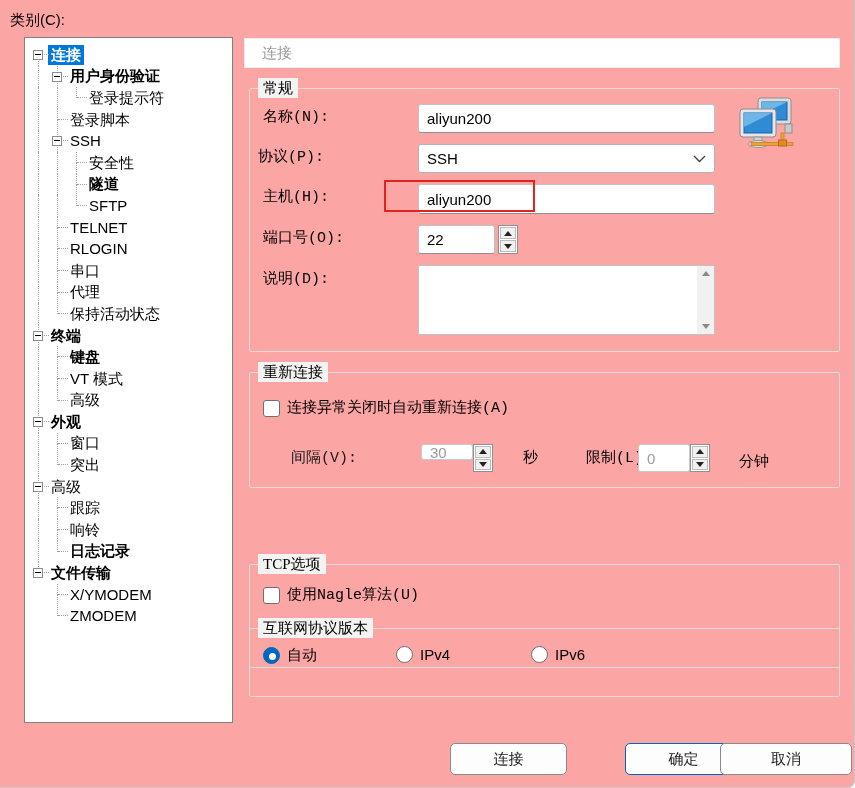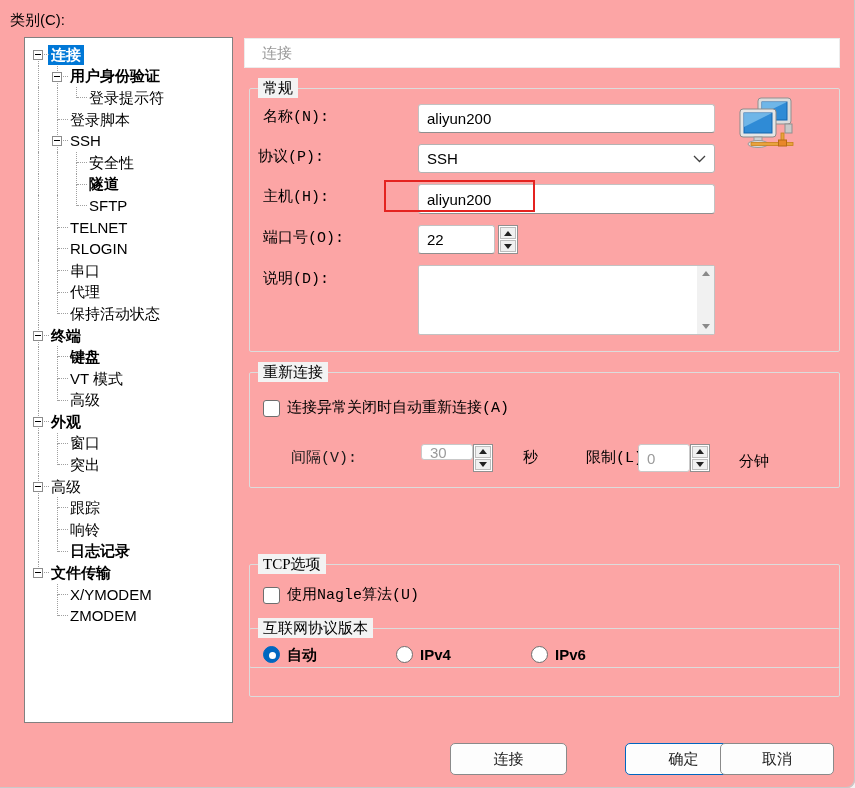--- a/index.html
+++ b/index.html
@@ -63,38 +63,38 @@
 
   .ta { position:absolute; background:#fff; border:1px solid #c2c2c2; border-radius:2px; display:flex; }
   .ta .ta-text { flex:1; padding:4px 6px; }
   .ta .sbar { width:17px; background:#f1f1f1; display:flex; flex-direction:column;
               justify-content:space-between; align-items:center; padding:5px 0; }
   .sbar .tri-u { border-bottom-color:#8a8a8a; }
   .sbar .tri-d { border-top-color:#8a8a8a; }
 
   .cb { position:absolute; width:17px; height:17px; background:#fff; border:1px solid #6e6e6e; border-radius:3px; cursor:default; }
 
-  .radio-item { position:absolute; display:flex; align-items:flex-start; gap:7px;font-weight:bold; }
+  .radio-item { position:absolute; display:flex; align-items:center; gap:7px; }
   .radio { width:17px; height:17px; border-radius:50%; background:#fff; border:1px solid #6e6e6e; position:relative; flex:none; cursor:default; }
   .radio.on { background:#0067c0; border-color:#0067c0; }
   .radio.on::after { content:""; position:absolute; left:5px; top:5px; width:7px; height:7px; background:#fff; border-radius:50%; }
 
   .hlbox { position:absolute; left:384px; top:180px; width:151px; height:32px;
            border:2px solid #e42320; z-index:5; pointer-events:none; }
 
   .session-icon { position:absolute; left:737px; top:97px; }
 
   .btn { position:absolute; width:117px; height:32px; top:743px;
          background:#fdfdfd; border:1px solid #8a8a8a; border-radius:5px;
          font:15px "Liberation Sans","DejaVu Sans",sans-serif; color:#1a1a1a;
          display:flex; align-items:center; justify-content:center; cursor:default; }
   .btn.primary { border:1.5px solid #0067c0;margin-left:40px; }
   .btn-connect { left:450px; }
   .btn-ok { left:585px; }
-  .btn-cancel { left:720px; width:114px; }
+  .btn-cancel { left:720px; width:132px; }
 </style>
 </head>
 <body>
 
 <div class="dialog">
 
   <div class="cat-label">类别(C):</div>
 
   <div class="tree">
       <div class="trow">

